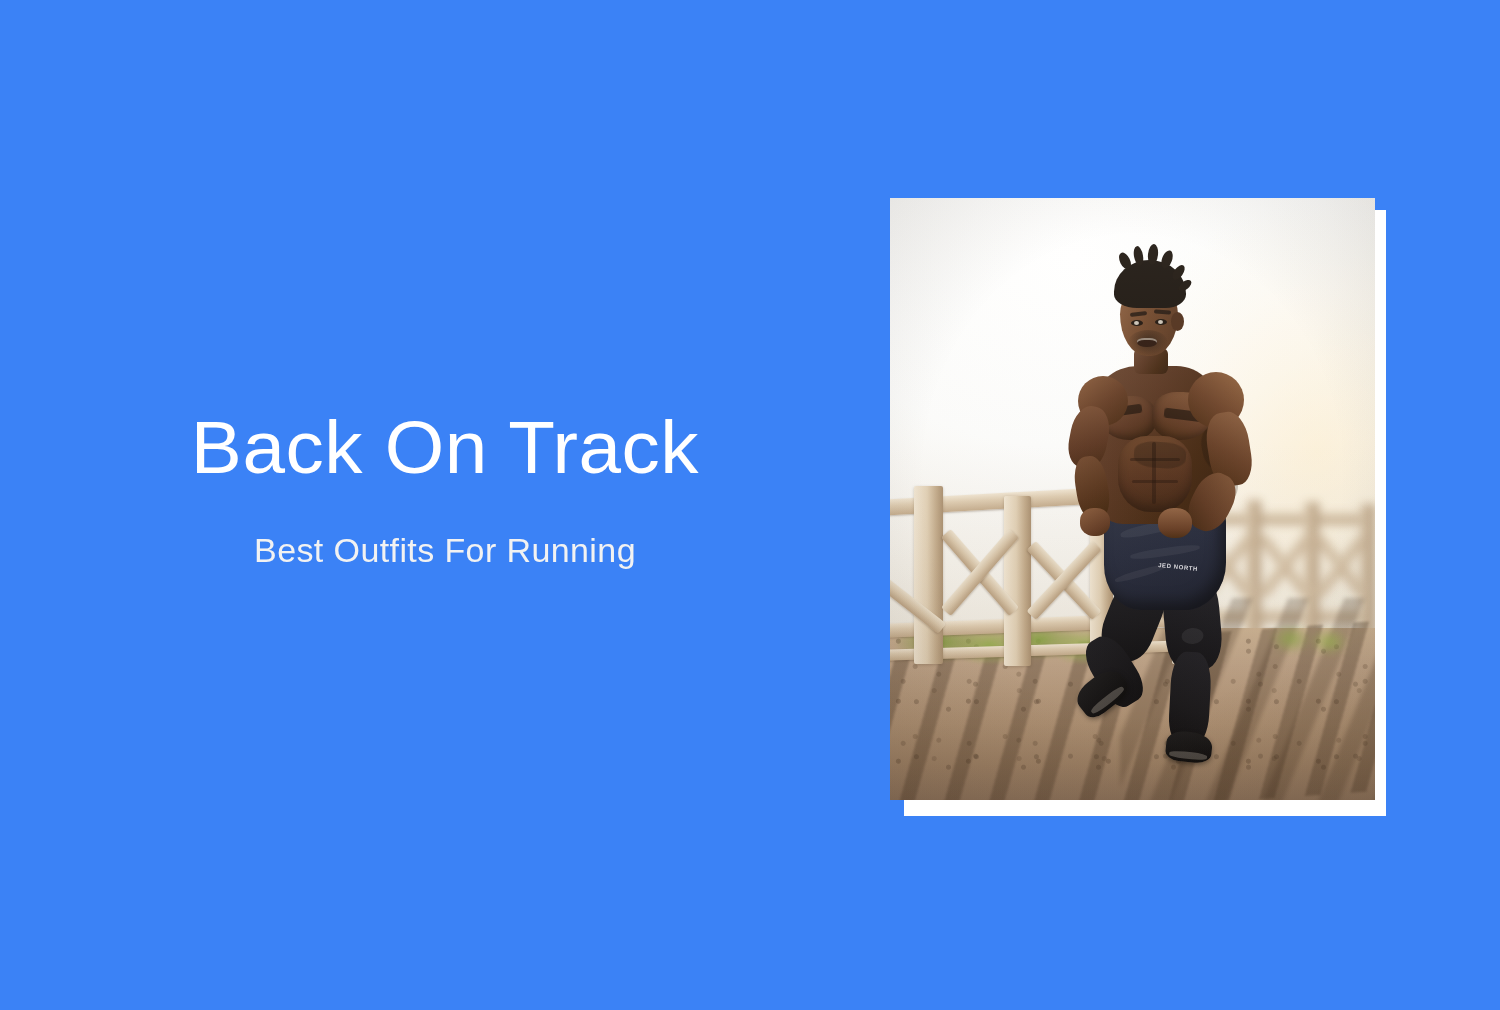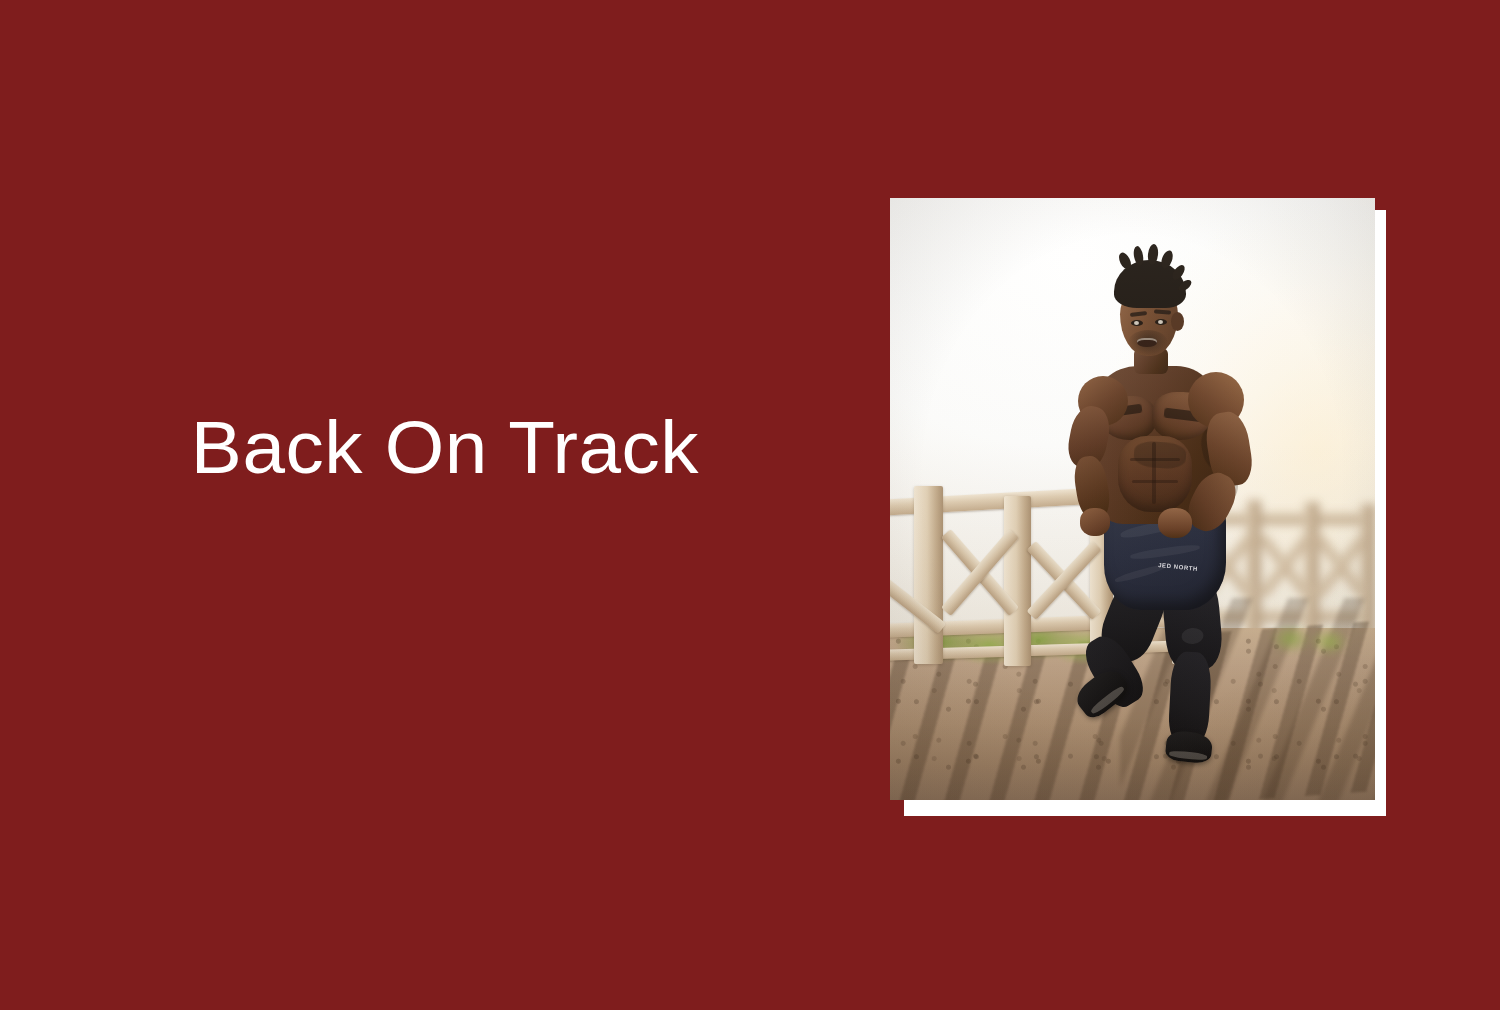--- a/index.html
+++ b/index.html
@@ -10,21 +10,21 @@
   body {
     width: 1500px;
     height: 1010px;
     overflow: hidden;
     font-family: "Liberation Sans", sans-serif;
   }
   .slide {
     position: relative;
     width: 1500px;
     height: 1010px;
-    background: #7f1d1d;
+    background: #3b82f6;
   }
 
   
   .text-block {
     position: absolute;
     left: 0;
     top: 410px;
     width: 890px;
     text-align: center;
   }
@@ -481,20 +481,21 @@
     pointer-events: none;
   }
 </style>
 </head>
 <body>
 
 <div class="slide">
 
   <div class="text-block">
     <div class="title">Back On Track</div>
+    <div class="subtitle">Best Outfits For Running</div>
   </div>
 
   <div class="photo-wrap">
 
     <div class="photo-card"></div>
 
     <div class="photo">
 
       <div class="sky"></div>
       <div class="haze"></div>

